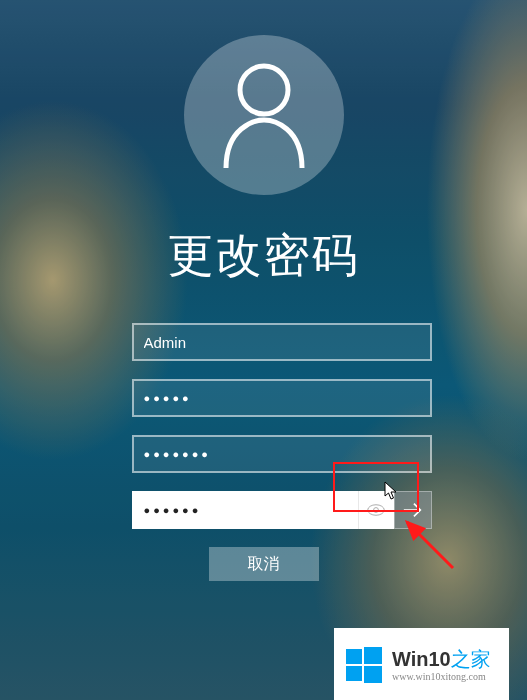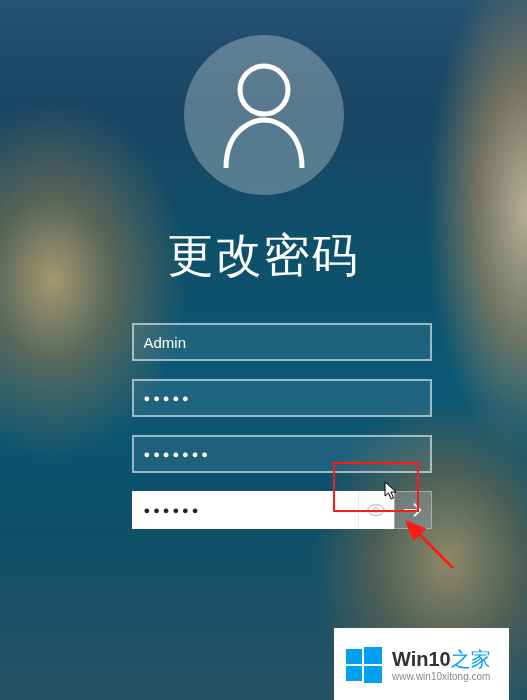--- a/index.html
+++ b/index.html
@@ -89,21 +89,21 @@
     position: absolute; right: 18px; bottom: 0;
     width: 175px; height: 72px; background: #fff;
     display: flex; align-items: center; padding: 6px 8px 4px 10px;
     gap: 8px;
   }
   .wm-logo { width: 40px; height: 40px; flex-shrink:0; }
   .wm-logo svg { width:100%; height:100%; }
   .wm-text { display:flex; flex-direction:column; line-height:1.15; }
   .wm-main { font-size: 20px; font-weight:600; color:#333; white-space:nowrap; }
   .wm-accent { color:#00a1f1; font-weight:500; }
-  .wm-url { font-size: 10px; color:#888; }
+  .wm-url { font-size: 10px; color:#888;font-family:Liberation Serif, serif; }
   .field-wrap { position:relative; flex:1; height:100%; }
   .field-wrap .field { width:100%; }
   .field-wrap.pwd .dots-overlay {
     position:absolute; left:12px; top:0; height:100%;
     display:flex; align-items:center; pointer-events:none;
     font-size:11px; letter-spacing:3px; color:#fff;
   }
   .field-wrap.pwd.dark .dots-overlay { color:#222; }
 </style>
 </head>
@@ -153,20 +153,21 @@
         </svg>
       </button>
       <button class="submit-btn">
         <svg viewBox="0 0 24 18">
           <path d="M2 9 L20 9 M13 2 L20 9 L13 16" fill="none" stroke="#fff" stroke-width="1.8"></path>
         </svg>
       </button>
     </div>
 
 
+    <button class="cancel-btn">取消</button>
 
   </div>
 
   <div class="highlight-box" style="left:333px; top:462px; width:86px; height:50px;"></div>
 
   <svg class="arrow-annot" style="left:395px; top:510px;" viewBox="0 0 70 70">
     <defs>
       <marker id="ah" markerWidth="8" markerHeight="8" refX="6" refY="3" orient="auto">
         <path d="M0,0 L7,3 L0,6 Z" fill="#ff1a1a"></path>
       </marker>

